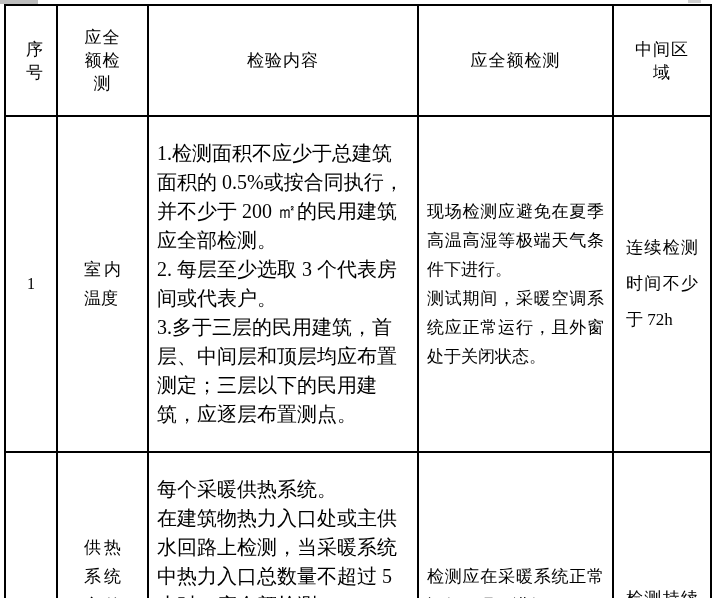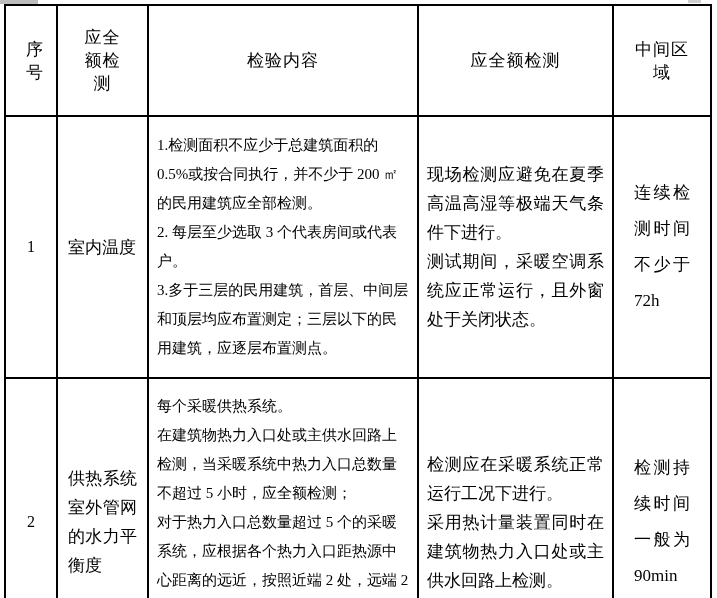--- a/index.html
+++ b/index.html
@@ -49,44 +49,44 @@
 
   .num-cell {
     text-align:center;
     font-size:16px;
   }
   .content-cell {
     font-size:17px;
     line-height:29px;
     text-align:justify;
     text-justify:inter-ideograph;
-    padding:4px 10px;
+    padding:4px 26px;
   }
   .rule-cell {
-    font-size:15px;
+    font-size:20px;
     line-height:29px;
     text-align:left;
     white-space:pre-line;
-    padding:4px 8px;
+    padding:22px 8px;
   }
   .cond-cell {
     font-size:17px;
     line-height:29px;
     text-align:justify;
     text-justify:inter-ideograph;
     white-space:pre-line;
     padding:20px 8px;
   }
   .time-cell {
     font-size:17px;
     line-height:36px;
     text-align:justify;
     text-justify:inter-ideograph;
     white-space:pre-line;
-    padding:4px 20px;
+    padding:4px 12px;
   }
 </style>
 </head>
 <body>
 
 <div class="doc">
   <div class="artifact artifact-left"></div>
   <div class="artifact artifact-right"></div>
 
   <table class="inspection">

